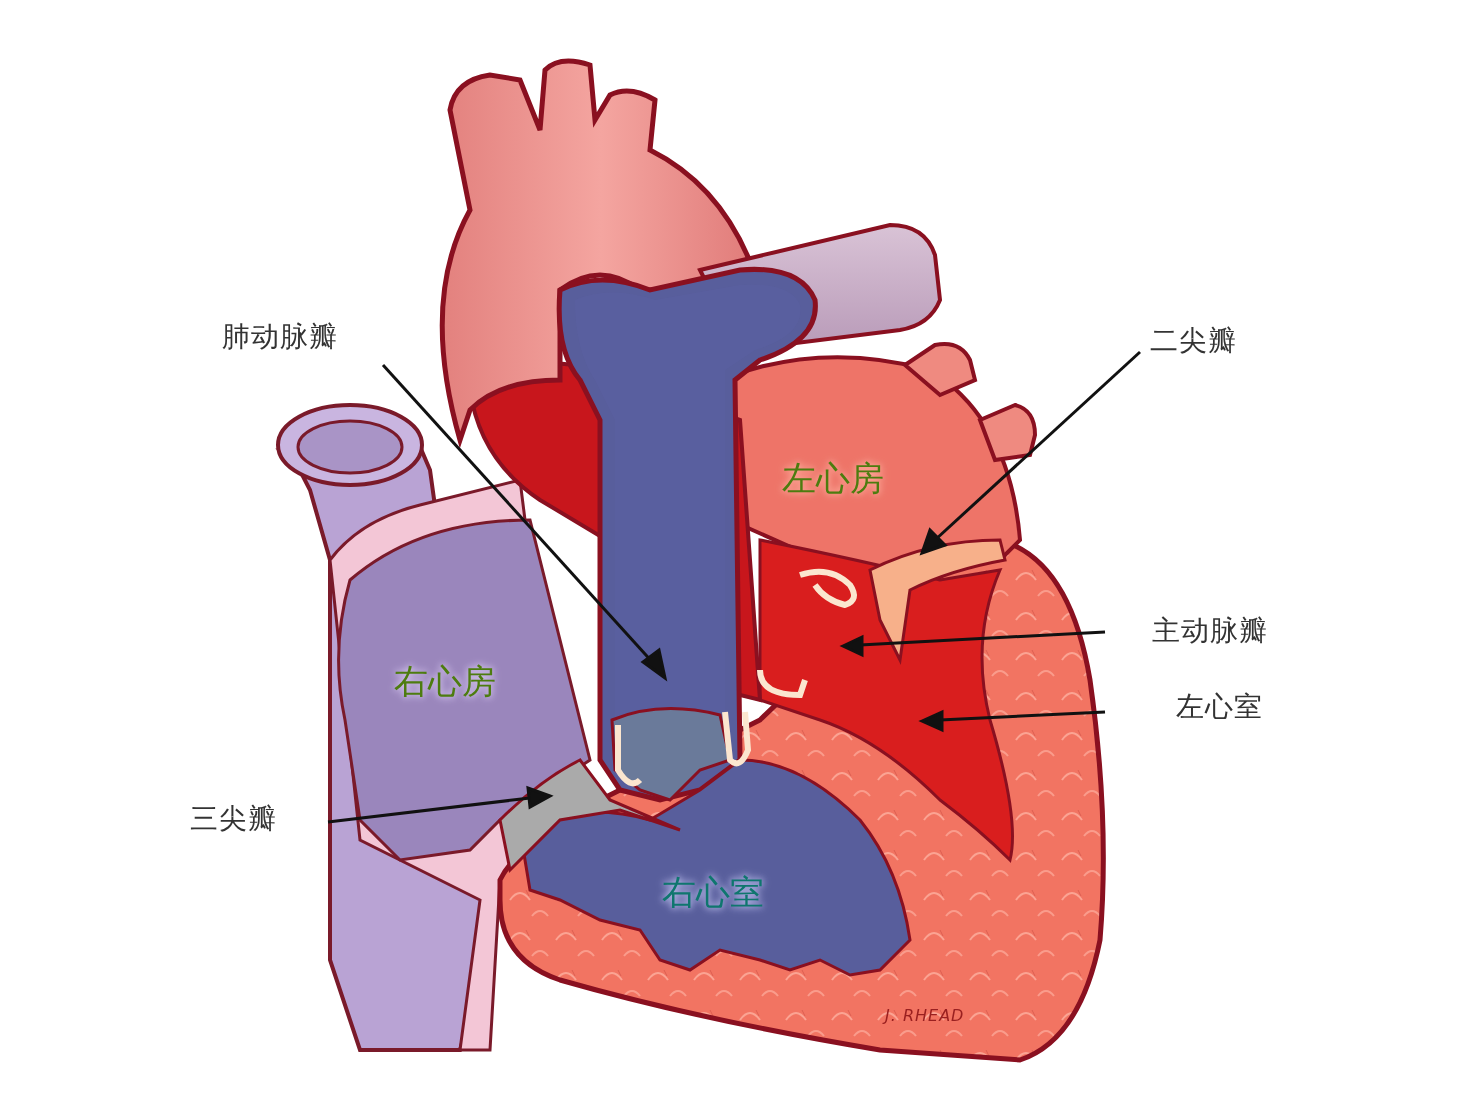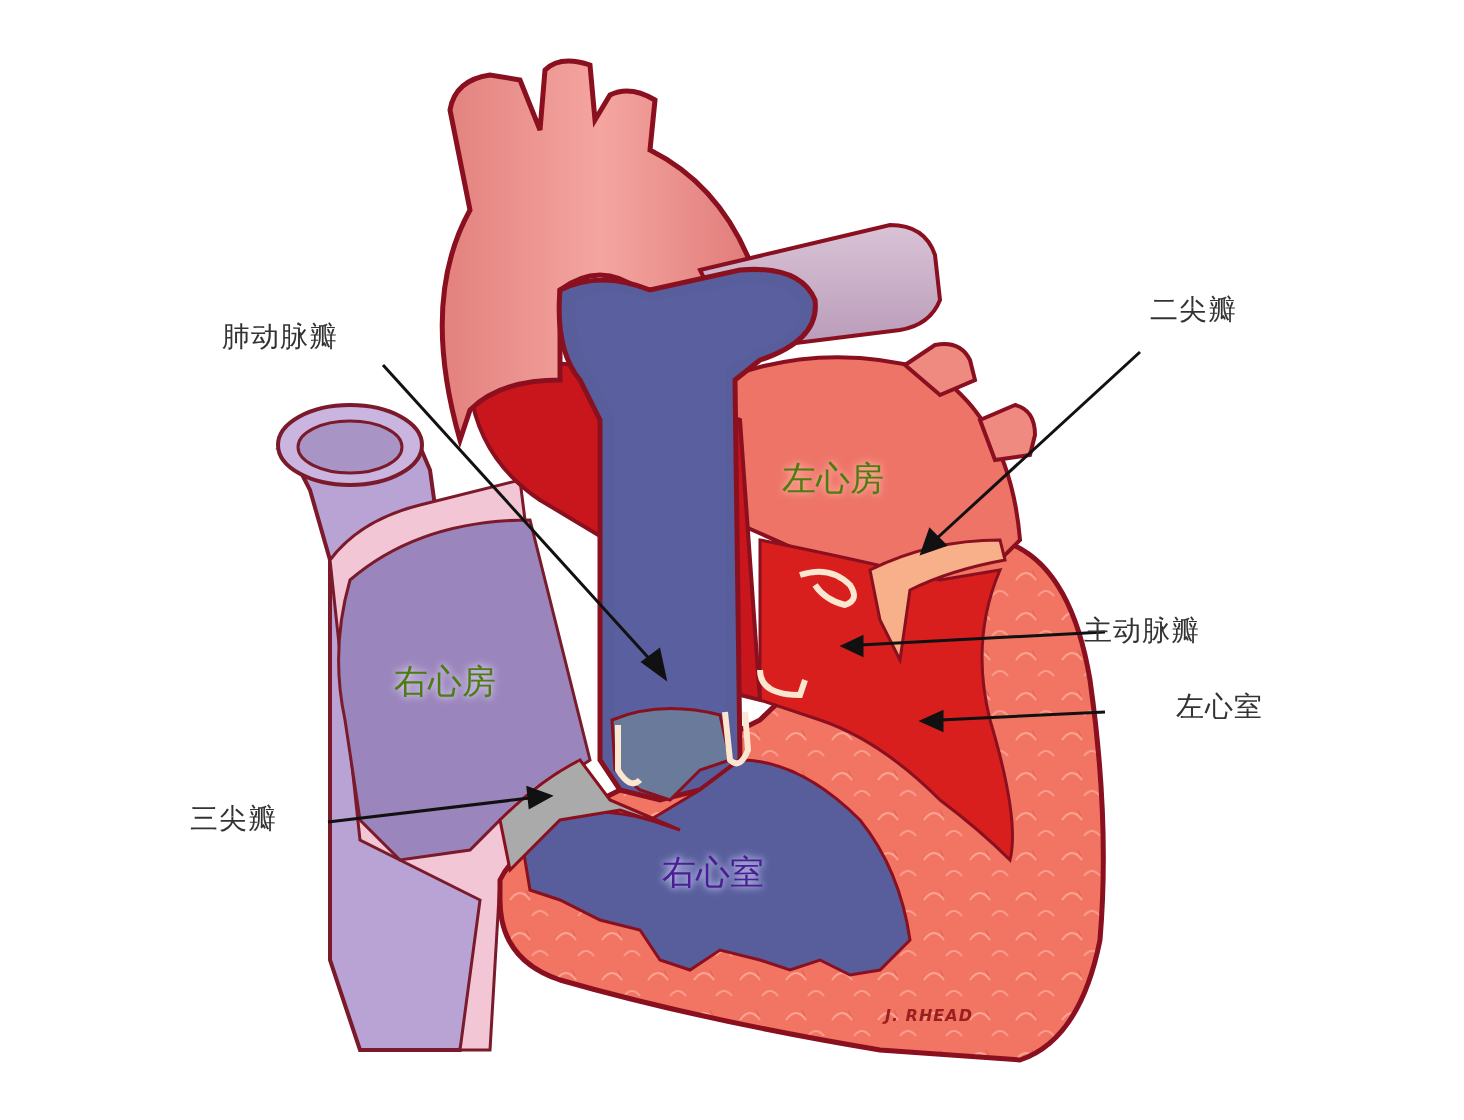--- a/index.html
+++ b/index.html
@@ -5,23 +5,23 @@
   html, body { margin: 0; padding: 0; background: #ffffff; }
   body { width: 1464px; height: 1120px; position: relative; overflow: hidden;
          font-family: "DejaVu Sans", "Liberation Sans", sans-serif; }
   #heart-svg { position: absolute; left: 0; top: 0; width: 1464px; height: 1120px; }
   .label { position: absolute; font-size: 28px; color: #333333; white-space: nowrap;
            font-family: "DejaVu Sans", "Liberation Sans", sans-serif; letter-spacing: 1px; }
   .inner-label { position: absolute; font-size: 34px; color: #4d7c0f; white-space: nowrap;
            font-family: "DejaVu Sans", "Liberation Sans", sans-serif; }
   .glow-red { text-shadow: 0 0 6px #ffb0a0, 0 0 10px #ffb0a0; }
   .glow-purple { text-shadow: 0 0 6px #d8c8f0, 0 0 10px #d8c8f0; margin-top: 23px; }
-  .glow-blue { text-shadow: 0 0 6px #c0c4f0, 0 0 10px #c0c4f0; color: #4c1d95; }
+  .glow-blue { text-shadow: 0 0 6px #c0c4f0, 0 0 10px #c0c4f0; color: #0f766e; margin-top: 20px; }
   .signature { position: absolute; font-size: 16px; color: #9a2020; font-style: italic;
-           font-family: "DejaVu Sans", sans-serif; letter-spacing: 1px; font-weight: bold; }
+           font-family: "DejaVu Sans", sans-serif; letter-spacing: 1px; }
 </style>
 </head>
 <body>
 
 <svg id="heart-svg" viewBox="0 0 1464 1120" xmlns="http://www.w3.org/2000/svg">
   <defs>
     <linearGradient id="aortaGrad" x1="0" y1="0" x2="1" y2="0">
       <stop offset="0" stop-color="#e3817e"></stop>
       <stop offset="0.5" stop-color="#f4a5a0"></stop>
       <stop offset="1" stop-color="#e07a78"></stop>
@@ -95,22 +95,22 @@
     <line x1="1105" y1="632" x2="860" y2="645"></line>
     <polygon points="843,646 862,637 862,655"></polygon>
     <line x1="1105" y1="712" x2="940" y2="720"></line>
     <polygon points="922,721 942,712 942,730"></polygon>
     <line x1="328" y1="822" x2="530" y2="798"></line>
     <polygon points="550,796 528,788 530,807"></polygon>
   </g>
 </svg>
 
 <div class="label" style="left:222px; top:318px;">肺动脉瓣</div>
-<div class="label" style="left:1150px; top:291px;">二尖瓣</div>
-<div class="label" style="left:1084px; top:612px;">主动脉瓣</div>
+<div class="label" style="left:1150px; top:322px;">二尖瓣</div>
+<div class="label" style="left:1152px; top:612px;">主动脉瓣</div>
 <div class="label" style="left:1176px; top:688px;">左心室</div>
 <div class="label" style="left:190px; top:800px;text-align:right;">三尖瓣</div>
 
 <div class="inner-label glow-red" style="left:782px; top:456px;">左心房</div>
 <div class="inner-label glow-purple" style="left:394px; top:636px;">右心房</div>
 <div class="inner-label glow-blue" style="left:662px; top:850px;">右心室</div>
 
 <div class="signature" style="left:885px; top:1006px;">J. RHEAD</div>
 
 </body></html>

